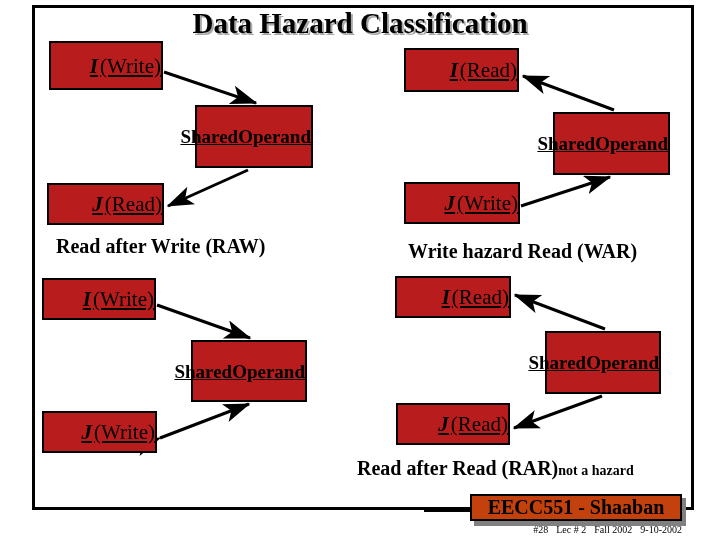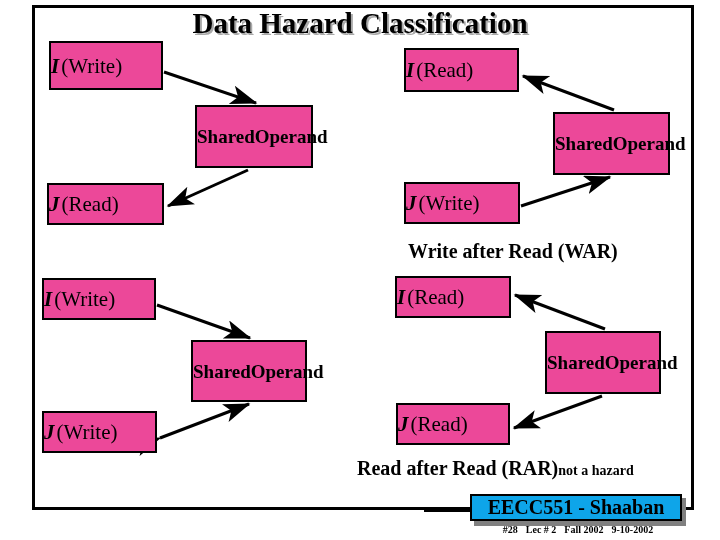--- a/index.html
+++ b/index.html
@@ -39,26 +39,27 @@
     letter-spacing: 0px;
     line-height: 34px;
     color: #000000;
     text-shadow: 2px 2px 0 #a9a9a9;
     white-space: nowrap;
   }
   
   .node {
     position: absolute;
     border: 2px solid #000000;
-    background: #ec4899;
+    background: #b91c1c;
     box-sizing: border-box;
     display: flex;
     align-items: center;
-    justify-content: flex-start;
+    justify-content: flex-end;
     z-index: 3;
+    text-decoration: underline;
   }
   .node .inst {
     font-size: 21px;
     white-space: nowrap;
     line-height: 22px;
   }
   .node .inst .letter {
     font-weight: bold;
     font-style: italic;
     padding-right: 2px;
@@ -111,39 +112,39 @@
     height: 28px;
     background: #808080;
   }
   #footer-box {
     position: absolute;
     left: 470px;
     top: 494px;
     width: 212px;
     height: 27px;
     border: 2px solid #000000;
-    background: #0ea5e9;
+    background: #c2410c;
     box-sizing: border-box;
     display: flex;
     align-items: center;
     justify-content: center;
   }
   #footer-box span {
     font-size: 20px;
     font-weight: bold;
     white-space: nowrap;
   }
   #footer-meta {
     position: absolute;
     left: 470px;
     top: 524px;
     width: 216px;
-    text-align: center;
+    text-align: right;
     font-size: 10px;
-    font-weight: bold;
+    font-weight: normal;
     white-space: nowrap;
   }
   #footer-meta span { padding: 0 4px; }
 </style>
 </head>
 <body>
 
 <div id="slide">
 
   <div id="frame"></div>
@@ -184,39 +185,40 @@
     <span>Shared</span>
     <span>Operand</span>
   </div>
 
   <div class="node" style="left:47px; top:183px; width:117px; height:42px;">
     <div class="inst">
       <span class="letter">J</span><span>(Read)</span>
     </div>
   </div>
 
+  <div class="caption" style="left:56px; top:235px;">Read after Write  (RAW)</div>
 
   <div class="node" style="left:404px; top:48px; width:115px; height:44px;">
     <div class="inst">
       <span class="letter">I</span><span>(Read)</span>
     </div>
   </div>
 
   <div class="node operand" style="left:553px; top:112px; width:117px; height:63px;">
     <span>Shared</span>
     <span>Operand</span>
   </div>
 
   <div class="node" style="left:404px; top:182px; width:116px; height:42px;">
     <div class="inst">
       <span class="letter">J</span><span>(Write)</span>
     </div>
   </div>
 
-  <div class="caption" style="left:408px; top:240px;">Write after Read (WAR)</div>
+  <div class="caption" style="left:408px; top:240px;">Write hazard Read (WAR)</div>
 
   <div class="node" style="left:42px; top:278px; width:114px; height:42px;">
     <div class="inst">
       <span class="letter">I</span><span>(Write)</span>
     </div>
   </div>
 
   <div class="node operand" style="left:191px; top:340px; width:116px; height:62px;">
     <span>Shared</span>
     <span>Operand</span>

